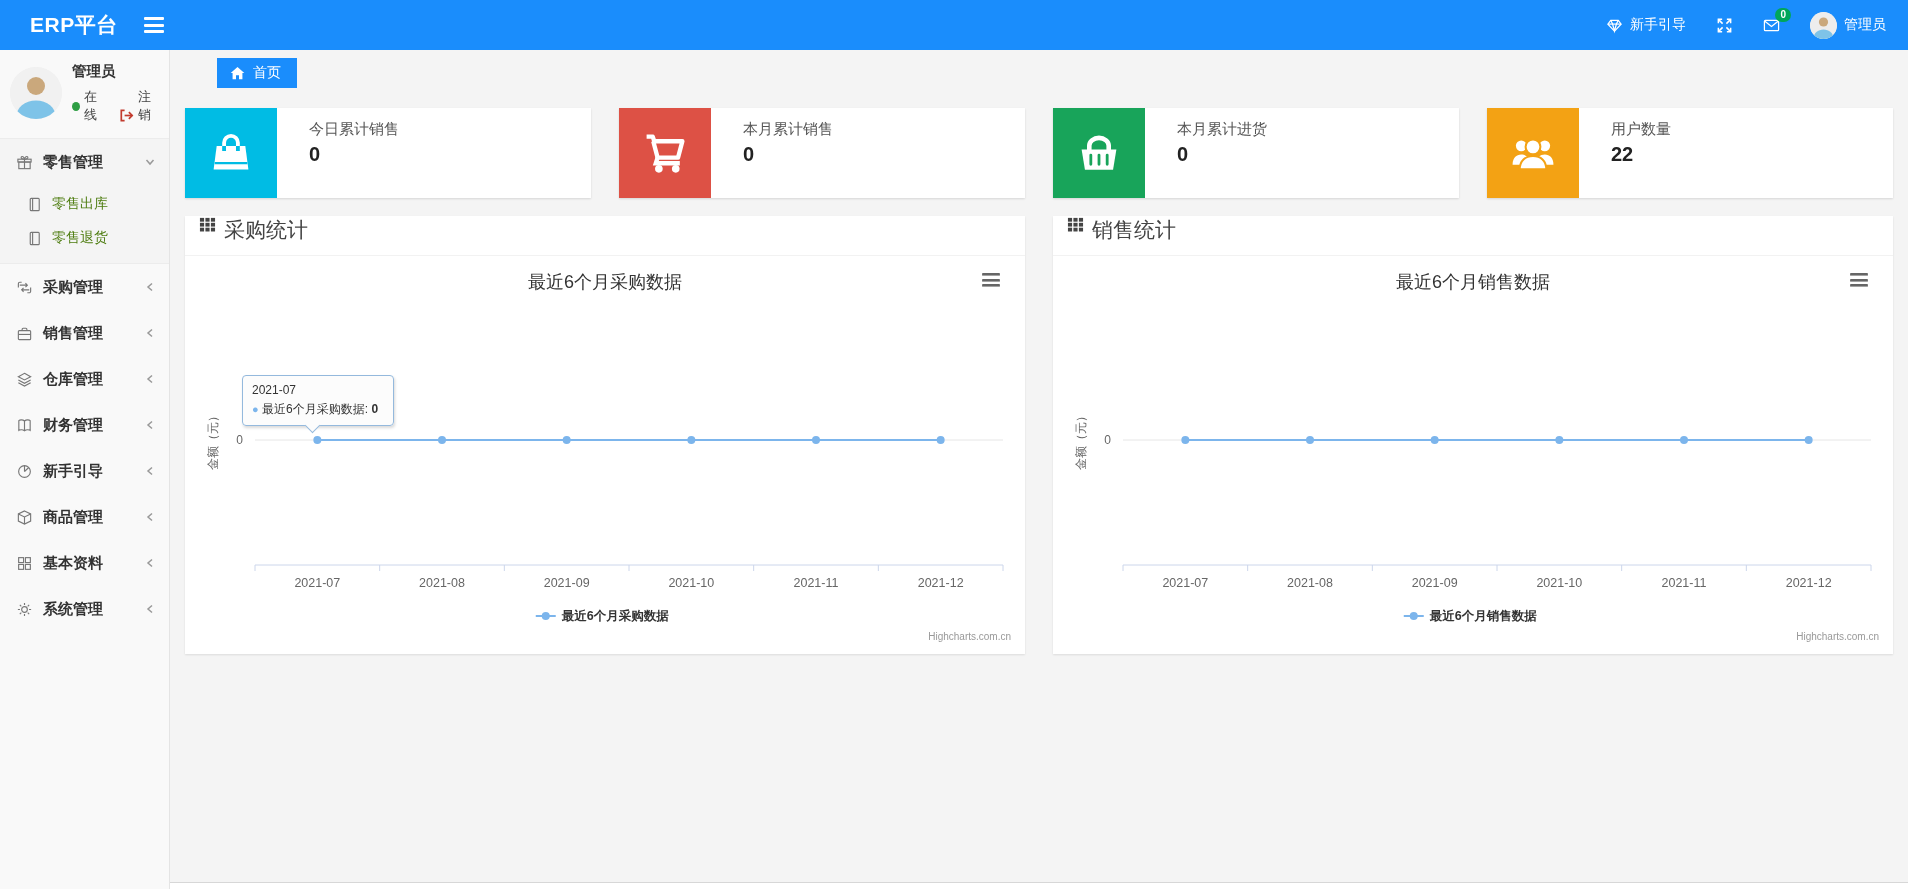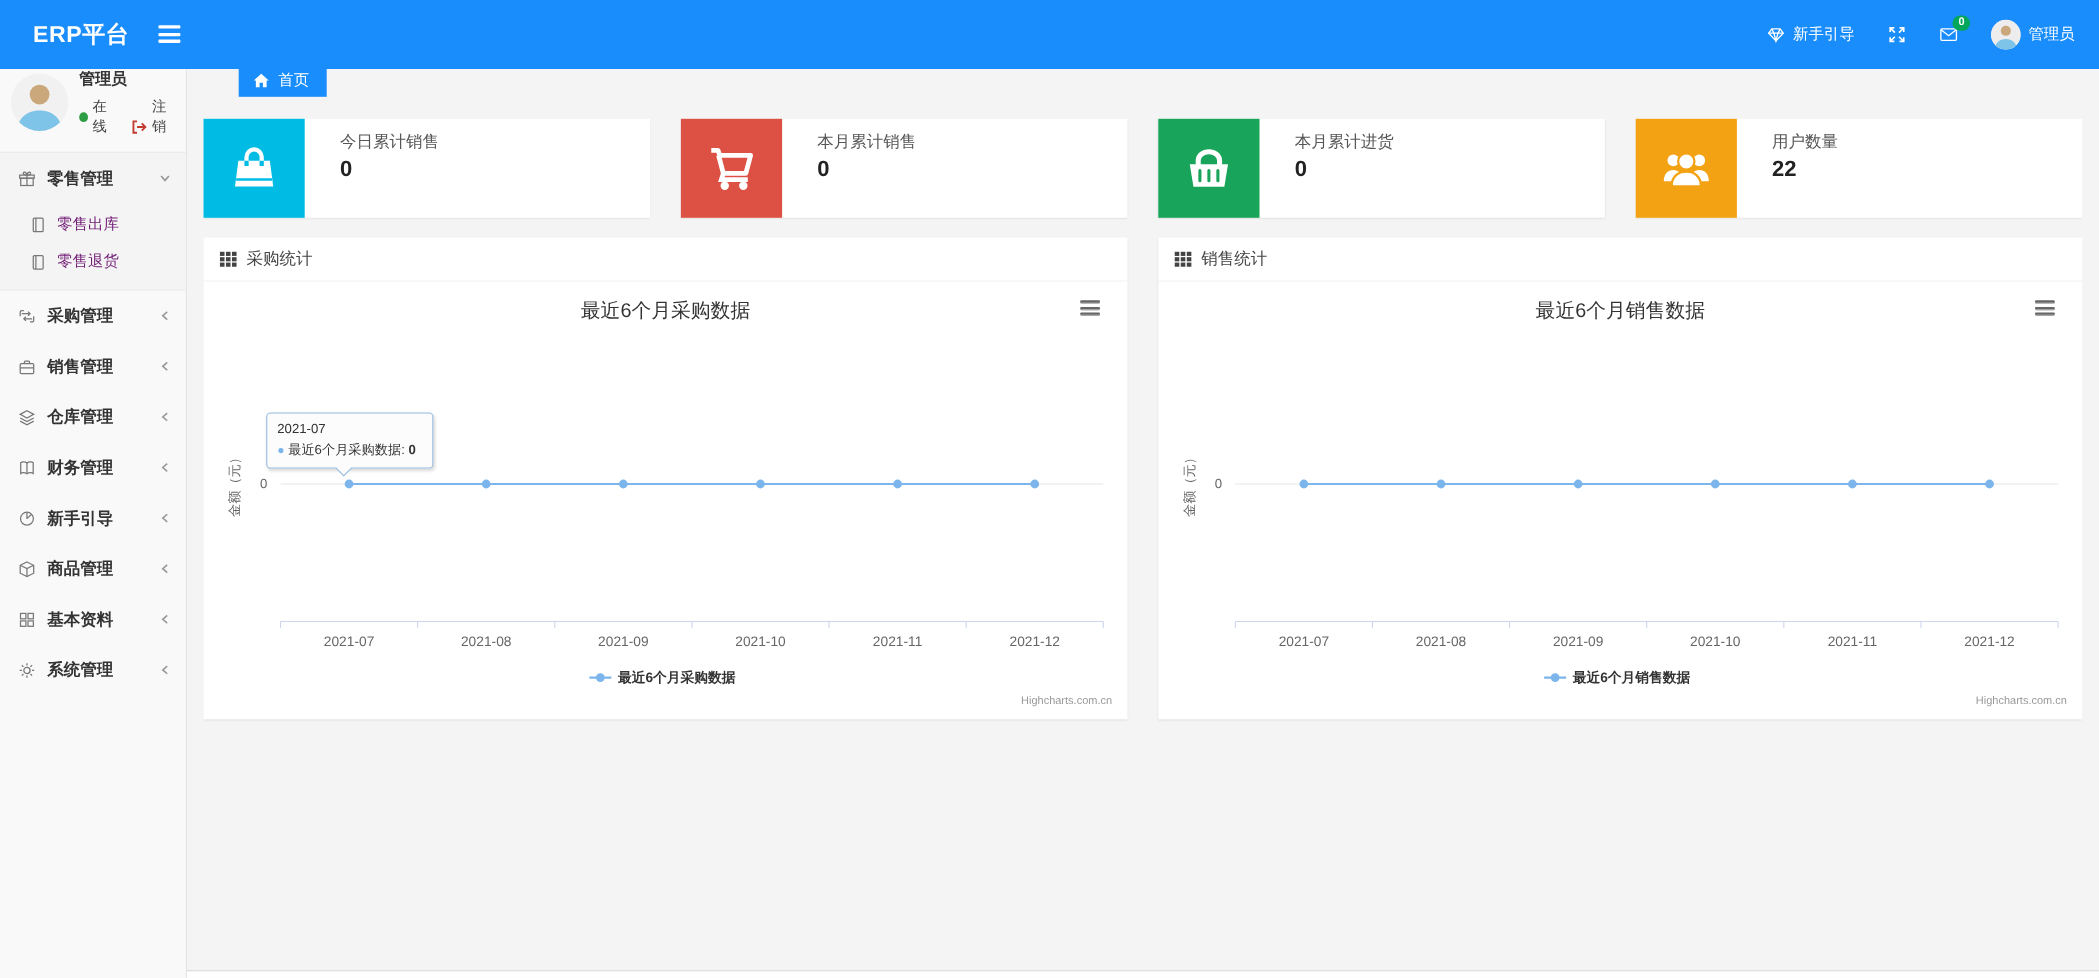--- a/index.html
+++ b/index.html
@@ -1,19 +1,19 @@
 <!DOCTYPE html>
 <html><head>
 <meta charset="utf-8">
 <style>
   * { margin:0; padding:0; box-sizing:border-box; }
   html,body { width:1908px; height:889px; font-family:"Liberation Sans","DejaVu Sans",sans-serif; background:#f4f4f4; overflow:hidden; }
 
   
-  .navbar { position:fixed; top:0; left:0; right:0; height:62px; background:#1a8dfc; color:#fff; display:flex; align-items:center; z-index:50; }
+  .navbar { position:fixed; top:0; left:0; right:0; height:50px; background:#1a8dfc; color:#fff; display:flex; align-items:center; z-index:50; }
   .brand { font-size:21px; font-weight:bold; padding:0 18px 0 30px; letter-spacing:.5px; }
   .nav-hamburger { width:20px; height:16px; display:flex; flex-direction:column; justify-content:space-between; cursor:pointer; margin-left:8px; }
   .nav-hamburger i { display:block; height:3px; background:#fff; border-radius:1px; }
   .nav-right { margin-left:auto; display:flex; align-items:center; gap:30px; padding-right:22px; font-size:14px; }
   .nav-item { display:flex; align-items:center; gap:7px; cursor:pointer; }
   .badge-wrap { position:relative; }
   .badge { position:absolute; top:-9px; right:-11px; background:#00a65a; color:#fff; font-size:10px; line-height:1; padding:2px 5px; border-radius:7px; font-weight:bold; }
   .nav-avatar { width:27px; height:27px; border-radius:50%; overflow:hidden; background:#e9e9e9; }
 
   
@@ -23,41 +23,41 @@
   .user-meta { font-size:14px; color:#333; }
   .user-name { font-weight:bold; margin-bottom:7px; font-size:14.5px; }
   .user-status { display:flex; align-items:center; gap:4px; font-size:13px; color:#444; }
   .dot { width:9px; height:9px; border-radius:50%; background:#2e9e44; display:inline-block; }
   .logout { display:flex; align-items:flex-end; gap:3px; margin-left:7px; cursor:pointer; color:#444; }
   .menu { list-style:none; }
   .menu-item { height:46px; display:flex; align-items:center; padding:0 12px 0 16px; gap:10px; cursor:pointer; color:#333; }
   .menu-item .mi-label { font-size:15px; font-weight:bold; flex:1; }
   .menu-group.expanded { background:#f4f4f4; border-top:1px solid #ececec; border-bottom:1px solid #ececec; }
   .submenu { list-style:none; padding:2px 0 8px 0; }
-  .submenu-item { height:34px; display:flex; align-items:center; gap:9px; padding-left:26px; font-size:14px; color:#701a75; cursor:pointer; }
+  .submenu-item { height:34px; display:flex; align-items:center; gap:9px; padding-left:26px; font-size:14px; color:#4d7c0f; cursor:pointer; }
   .icon16 { width:17px; height:17px; flex:0 0 auto; }
   .chev { width:14px; height:14px; flex:0 0 auto; }
 
   
   .main { margin-left:170px; height:839px; margin-top:50px; position:relative; padding:8px 15px 0 15px; background:#f4f4f4; }
   .bc-tab { display:inline-flex; align-items:center; gap:7px; background:#1a8dfc; color:#fff; font-size:14px; padding:6px 16px 6px 12px; cursor:pointer;margin-left:32px; }
   .cards-row { display:flex; gap:28px; margin-top:20px; }
   .stat-card { width:406px; height:90px; background:#fff; box-shadow:0 1px 2px rgba(0,0,0,.12); display:flex; }
   .card-icon { width:92px; height:90px; display:flex; align-items:center; justify-content:center; }
   .card-aqua  .card-icon { background:#00bce4; }
   .card-red   .card-icon { background:#dd5145; }
   .card-green .card-icon { background:#18a45a; }
   .card-orange .card-icon { background:#f3a214; }
   .card-body { padding:12px 32px; }
   .card-label { font-size:15px; color:#555; margin-bottom:4px; }
   .card-value { font-size:20px; font-weight:bold; color:#222; }
 
   .panels-row { display:flex; gap:28px; margin-top:18px; }
   .panel { width:840px; background:#fff; box-shadow:0 1px 2px rgba(0,0,0,.10); }
-  .panel-header { height:40px; display:flex; align-items:center; gap:8px; padding:0 14px; font-size:15px; color:#444; border-bottom:1px solid #f2f2f2; }
+  .panel-header { height:40px; display:flex; gap:8px; padding:0 14px; font-size:21px; color:#444; border-bottom:1px solid #f2f2f2; }
   .chart-wrap { position:relative; height:398px; }
   .chart-svg { display:block; width:840px; height:398px; }
   .export-btn { position:absolute; top:16px; right:24px; width:20px; height:16px; display:flex; flex-direction:column; justify-content:space-between; cursor:pointer; padding:1px; }
   .export-btn i { display:block; height:3px; background:#666; border-radius:1px; box-shadow:inset 0 -1px 0 rgba(255,255,255,.4); }
 
   
   .hc-tooltip { position:absolute; left:57px; top:119px; width:152px; background:rgba(252,252,252,.97); border:1px solid #94b9dd; border-radius:4px; padding:7px 9px; font-size:12px; color:#333; box-shadow:1px 2px 3px rgba(0,0,0,.15); }
   .hc-tooltip::after { content:""; position:absolute; left:64px; bottom:-6px; width:10px; height:10px; background:#fcfcfc; border-right:1px solid #94b9dd; border-bottom:1px solid #94b9dd; transform:rotate(45deg); }
   .tt-line2 { margin-top:4px; white-space:nowrap; }
   .tt-dot { color:#7cb5ec; font-size:11px; }

